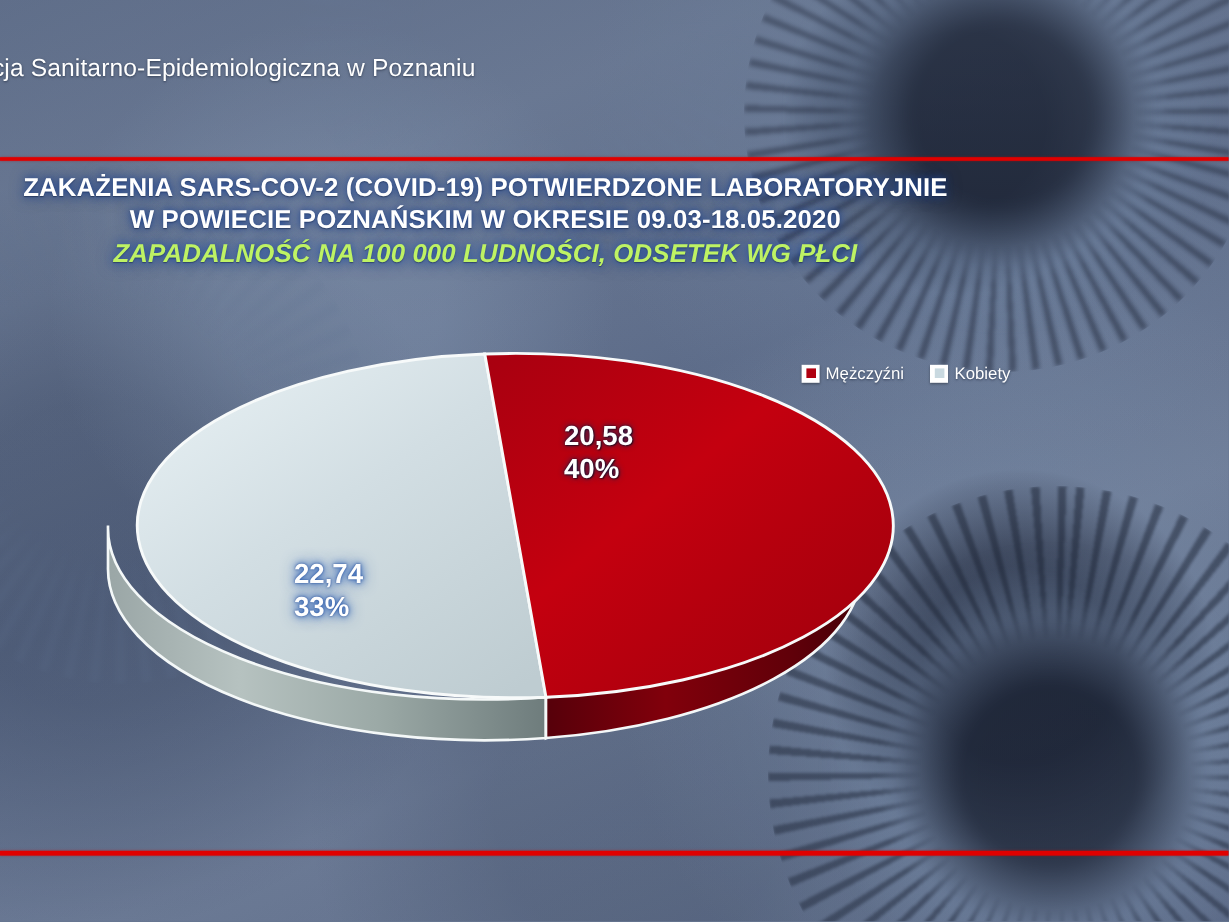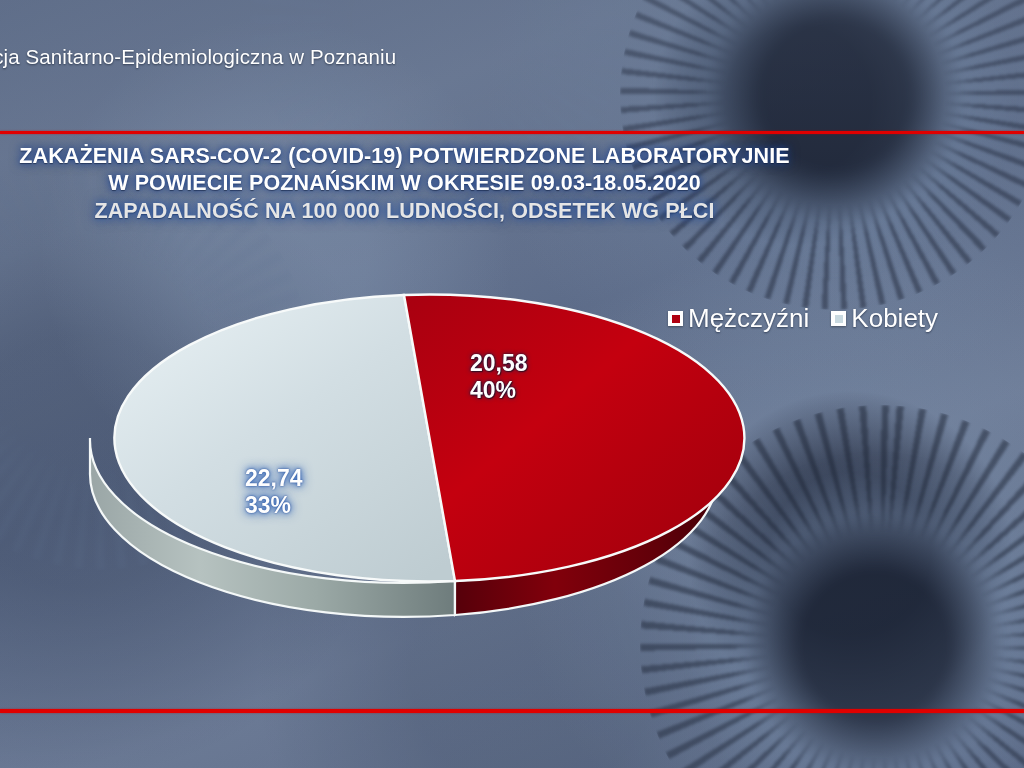--- a/index.html
+++ b/index.html
@@ -82,38 +82,39 @@
   .title{
     position:absolute;left:0;top:143px;width:809px;text-align:center;
     font-weight:bold;line-height:1.27;
   }
   .title .ln{display:block;font-size:21.5px;letter-spacing:.1px;}
   .title .ln1,.title .ln2{
     color:#ffffff;
     text-shadow:0 0 6px rgba(30,70,150,.95),0 0 12px rgba(20,50,120,.7),0 1px 1px rgba(0,0,0,.5);
   }
   .title .ln3{
-    color:#e5e5e5;
+    color:#bef264;
     text-shadow:0 0 7px rgba(30,80,170,.95),0 0 14px rgba(20,55,130,.7),0 1px 1px rgba(0,0,0,.45);
+    font-style:italic;
   }
 
   
   .legend{
     position:absolute;left:668px;top:303px;
     display:flex;align-items:center;gap:22px;
   }
   .legend-item{display:flex;align-items:center;gap:5px;}
   .legend-swatch{
     width:15px;height:15px;background:#ffffff;
     display:flex;align-items:center;justify-content:center;
     box-shadow:0 1px 2px rgba(0,0,0,.35);
   }
   .legend-swatch i{display:block;width:8px;height:8px;}
   .legend-label{
-    font-size:26px;color:#ffffff;white-space:nowrap;
+    font-size:14px;color:#ffffff;white-space:nowrap;
     text-shadow:0 1px 2px rgba(10,20,40,.55);
   }
 
   
   .pie-wrap{position:absolute;left:70px;top:270px;width:680px;height:400px;}
   .pie-wrap svg{display:block;overflow:visible;}
 
   
   .dlabel{
     position:absolute;text-align:left;font-weight:bold;font-size:23px;

